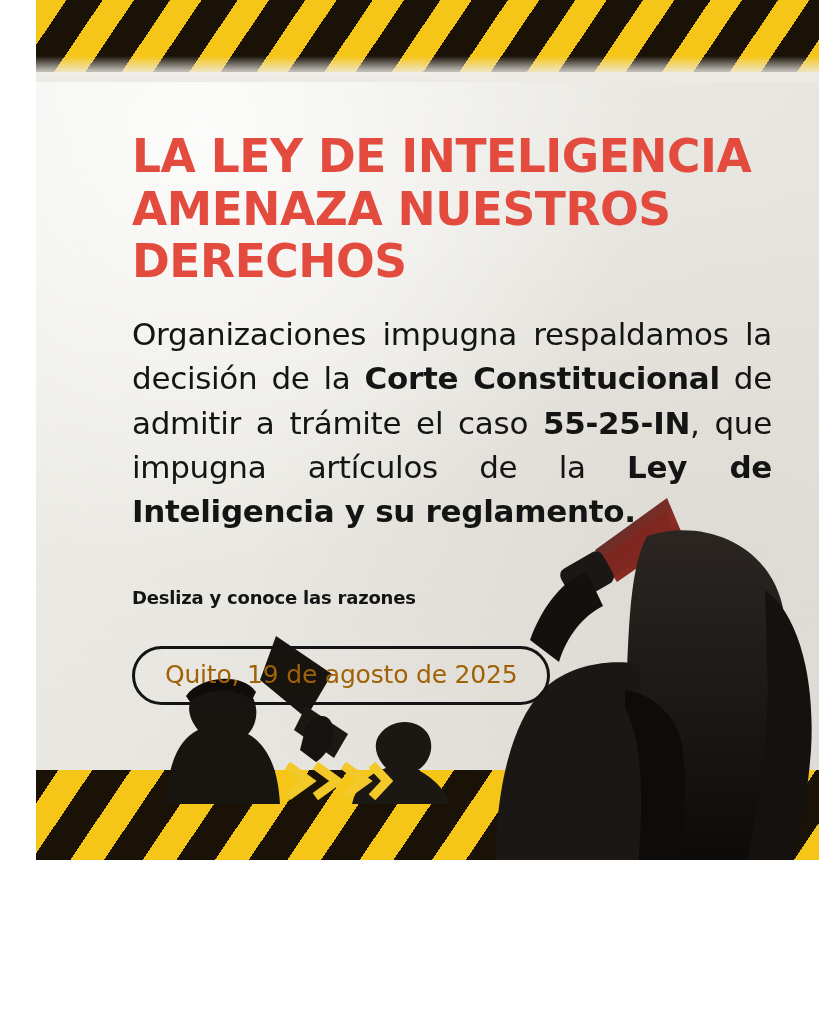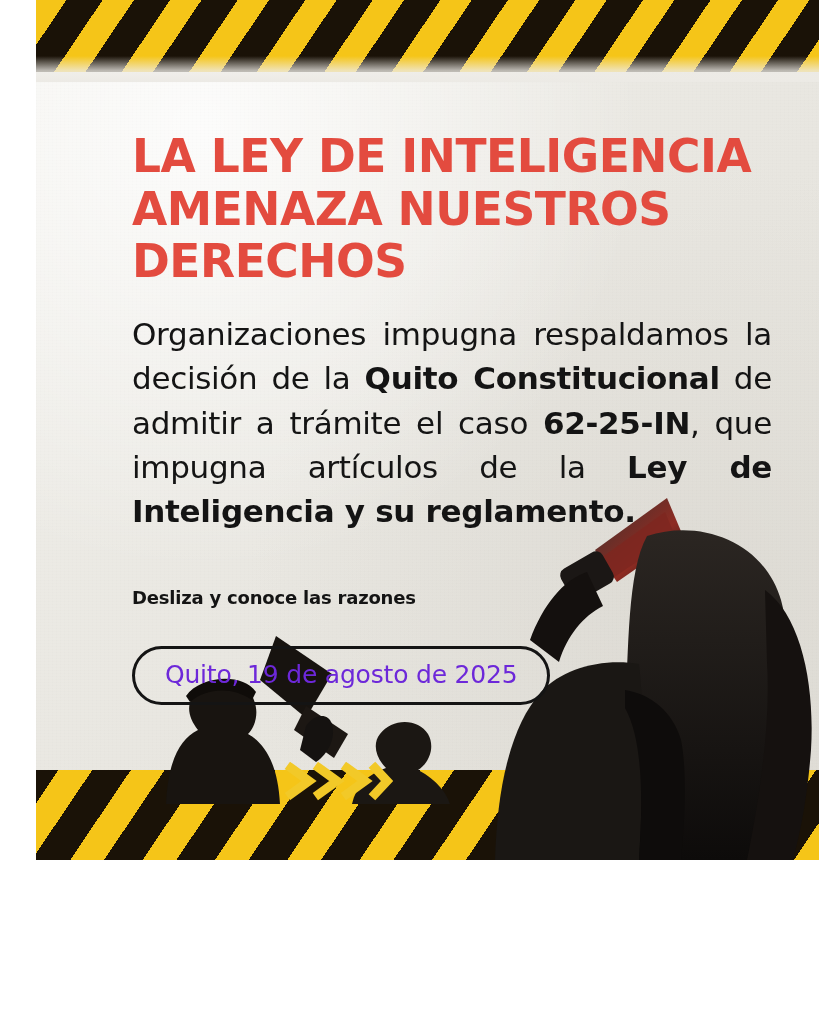--- a/index.html
+++ b/index.html
@@ -116,21 +116,21 @@
   }
   .subcall span { display: block; }
 
   .date-pill {
     display: inline-block;
     margin-top: 36px;
     padding: 11px 30px 13px 30px;
     border: 3px solid #141414;
     border-radius: 40px;
     background: transparent;
-    color: #6d28d9;
+    color: #a16207;
     font-family: "DejaVu Sans", sans-serif;
     font-size: 25px;
     letter-spacing: -0.2px;
   }
 
   
   .chevrons {
     position: absolute;
     left: 247px;
     top: 760px;
@@ -232,21 +232,21 @@
     </svg>
   </div>
 
   <div class="content">
 
     <h1 class="headline">
       <span>LA LEY DE INTELIGENCIA</span>
       <span class="l2">AMENAZA NUESTROS DERECHOS</span>
     </h1>
 
-    <p class="body-text"><span>Organizaciones impugna respaldamos la decisión de la </span><b>Quito Constitucional</b><span> de admitir a trámite el caso </span><b>62-25-IN</b><span>, que impugna artículos de la </span><b>Ley de Inteligencia y su reglamento.</b></p>
+    <p class="body-text"><span>Organizaciones impugna respaldamos la decisión de la </span><b>Corte Constitucional</b><span> de admitir a trámite el caso </span><b>55-25-IN</b><span>, que impugna artículos de la </span><b>Ley de Inteligencia y su reglamento.</b></p>
 
     <div class="subcall">
       <span>Desliza y conoce las razones</span>
     </div>
 
     <div class="date-pill">Quito, 19 de agosto de 2025</div>
   </div>
 
 </div>
 

